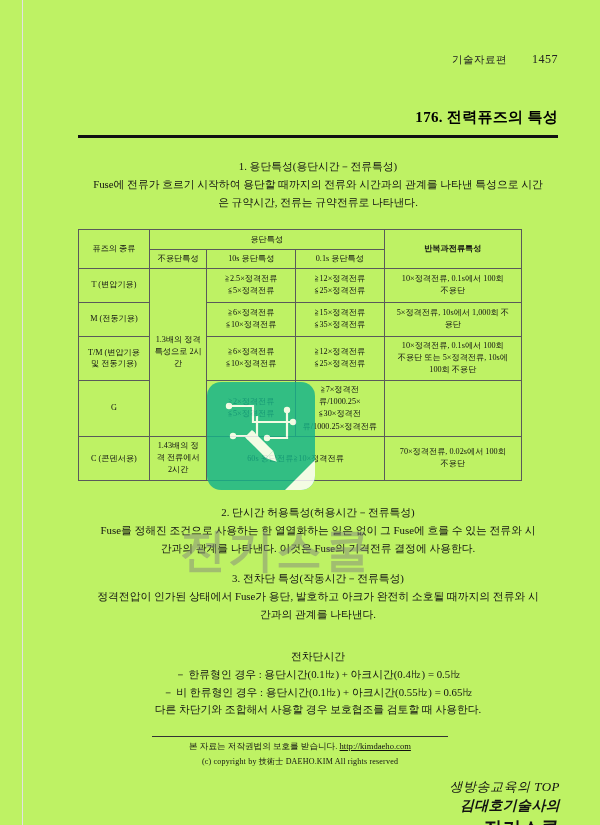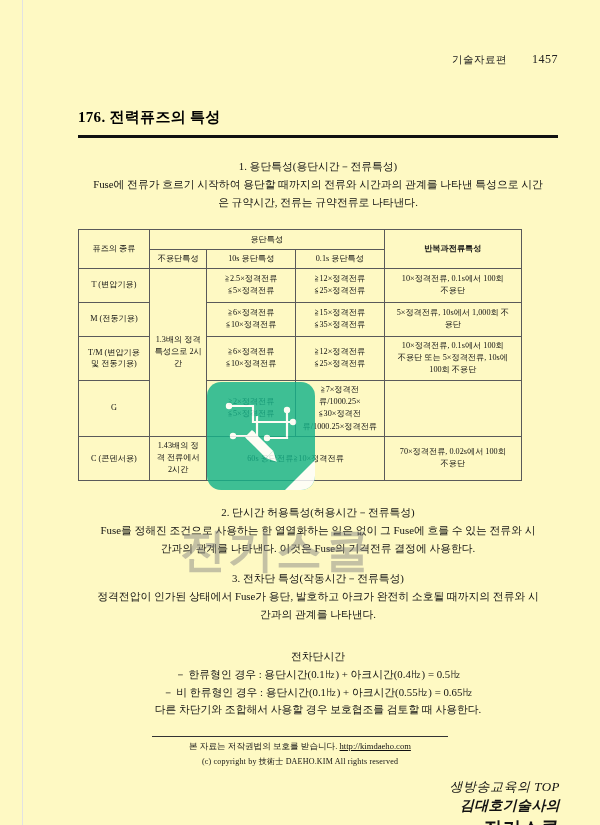--- a/index.html
+++ b/index.html
@@ -11,21 +11,21 @@
     font-family: "Liberation Serif", "DejaVu Serif", serif;
     color: #111;
     position: relative;
     overflow: hidden;
   }
 
   
   .page {
     position: absolute;
     inset: 0;
-    background: #fef9c3;
+    background: #bef264;
   }
   .page-border-left {
     position: absolute;
     left: 22px; top: 0; bottom: 0;
     width: 1px;
     background: #e2e2e2;
   }
 
   
   .header {
@@ -46,20 +46,21 @@
     position: absolute;
     left: 78px; right: 42px;
     top: 108px;
   }
   .title {
     font-size: 15px;
     font-weight: bold;
     letter-spacing: .3px;
     color: #000;
     padding-bottom: 5px;
+    text-align: right;
   }
   .title-rule {
     height: 2.5px;
     background: #111;
     margin-top: 3px;
   }
 
   
   .sec {
     position: absolute;

